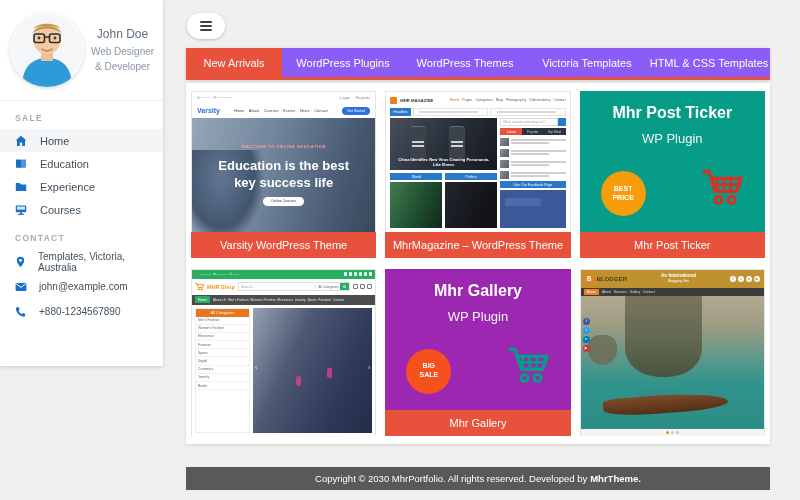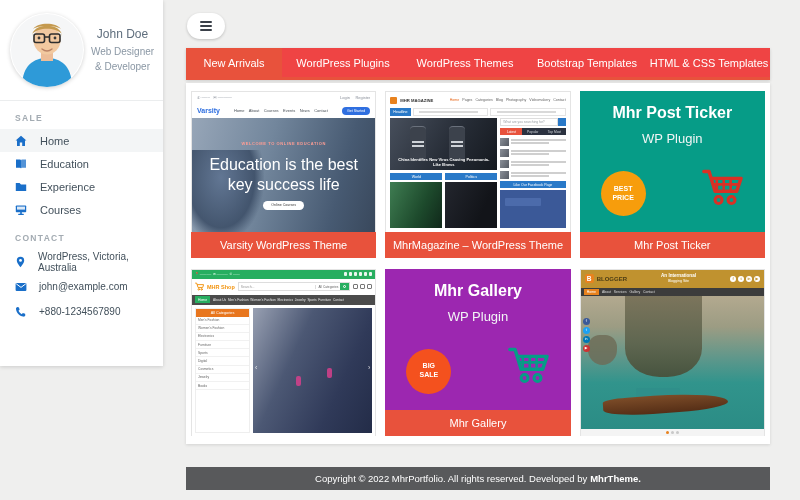--- a/index.html
+++ b/index.html
@@ -33,21 +33,21 @@
     height:25px; font-size:10px; color:#42505b; }
 
   
   .main { position:absolute; left:186px; top:0; width:584px; height:500px; }
   .menu-btn { position:absolute; left:1px; top:13px; width:38px; height:26px;
     border-radius:13px; background:#fff; box-shadow:0 1px 3px rgba(0,0,0,.2);
     display:flex; flex-direction:column; justify-content:center; align-items:center; gap:2px; cursor:pointer; }
   .menu-btn i { display:block; width:12px; height:2px; background:#3a4049; border-radius:1px; }
 
   .tabs { position:absolute; left:0; top:48px; width:584px; height:32px;
-    display:flex; background:#ef4444; border-bottom:3px solid #e8523c;
+    display:flex; background:#8b5cf6; border-bottom:3px solid #e8523c;
     box-shadow:0 1px 3px rgba(0,0,0,.15); }
   .tab { flex:1; display:flex; align-items:center; justify-content:center;
     color:#fff; font-size:11px; cursor:pointer; white-space:nowrap; }
   .tab.active { flex:0 0 96px; background:#e8523c; }
 
   .content { position:absolute; left:0; top:83px; width:584px; height:361px;
     background:#ffffff; box-shadow:0 1px 3px rgba(0,0,0,.12);
     padding:8px 5px; display:grid; grid-template-columns:repeat(3,1fr);
     gap:10px 9px; }
   .card { height:167px; display:flex; flex-direction:column; cursor:pointer; }
@@ -63,21 +63,21 @@
   .v-nav { height:15px; display:flex; align-items:center; gap:4px; padding:0 5px; }
   .v-logo { font-size:7px; font-weight:bold; color:#2f6fe0; }
   .v-links { flex:1; text-align:center; font-size:4px; color:#4a5158; }
   .v-cta { background:#2f6fe0; color:#fff; font-size:3.6px; padding:2px 5px; border-radius:5px; }
   .v-hero { flex:1; background:linear-gradient(105deg,#97a6b8 0%,#72869c 40%,#475a72 78%,#39485c 100%);
     display:flex; flex-direction:column; align-items:center; justify-content:center;
     text-align:center; color:#fff; position:relative; }
   .v-fig { position:absolute; left:-6px; bottom:-10px; width:78px; height:92px;
     background:radial-gradient(ellipse at 45% 30%, #5e7391 0%, #3d4f68 55%, rgba(61,79,104,0) 72%); opacity:.9; }
   .v-kicker { font-size:4px; font-weight:bold; color:#ff9d94; letter-spacing:.6px; position:relative; }
-  .v-heading { font-size:16px; font-weight:normal; width:82%; line-height:1.25; margin-top:9px; position:relative; }
+  .v-heading { font-size:13px; font-weight:bold; width:82%; line-height:1.25; margin-top:9px; position:relative; }
   .v-btn { margin-top:6px; background:#fff; color:#3a3a3a; font-size:3.6px;
     padding:2.5px 8px; border-radius:6px; position:relative; }
 
   
   .m-header { height:14px; display:flex; align-items:center; gap:3px; padding:2px 4px 0; }
   .m-logosq { width:7px; height:7px; background:#e8821e; border-radius:1px; }
   .m-logotx { font-size:4.2px; font-weight:bold; color:#333; }
   .m-nav { flex:1; text-align:right; font-size:3.6px; color:#666; }
   .m-nav b { color:#e86a1e; font-weight:normal; }
   .m-headline { height:8px; margin:2px 4px; display:flex; gap:2px; align-items:stretch; }
@@ -249,21 +249,21 @@
     <span>Courses</span>
   </div>
 
   <div class="section-label">CONTACT</div>
 
   <div class="contact-item">
     <svg width="11" height="12" viewBox="0 0 11 12">
       <path d="M5.5 0.8 A3.7 3.7 0 0 1 9.2 4.5 C9.2 7.1 5.5 11.2 5.5 11.2 C5.5 11.2 1.8 7.1 1.8 4.5 A3.7 3.7 0 0 1 5.5 0.8 Z" fill="#1a6fc9"></path>
       <circle cx="5.5" cy="4.4" r="1.4" fill="#fff"></circle>
     </svg>
-    <span>WordPress, Victoria, Australia</span>
+    <span>Templates, Victoria, Australia</span>
   </div>
   <div class="contact-item">
     <svg width="12" height="10" viewBox="0 0 12 10">
       <rect x="0.6" y="1" width="10.8" height="8" rx="1" fill="#1a6fc9"></rect>
       <path d="M1.2 1.8 L6 5.4 L10.8 1.8" stroke="#fff" stroke-width="1" fill="none"></path>
     </svg>
     <span>john@example.com</span>
   </div>
   <div class="contact-item">
     <svg width="12" height="12" viewBox="0 0 12 12">
@@ -280,21 +280,21 @@
       <i></i>
         <i></i>
         <i></i>
     </span>
   </div>
 
   <div class="tabs">
     <div class="tab active">New Arrivals</div>
     <div class="tab">WordPress Plugins</div>
     <div class="tab">WordPress Themes</div>
-    <div class="tab">Bootstrap Templates</div>
+    <div class="tab">Victoria Templates</div>
     <div class="tab">HTML &amp; CSS Templates</div>
   </div>
 
   <div class="content">
 
     <div class="card">
       <div class="thumb bordered">
         <div class="v-topbar">
           <span class="tinytxt">✆ ───   ✉ ─────</span>
           <span class="tinytxt">Login     Register</span>
@@ -542,16 +542,16 @@
               <i></i>
               <i></i>
             </div>
         </div>
       </div>
     </div>
 
   </div>
 
   <div class="page-footer">
-    <span>Copyright © 2022 MhrPortfolio. All rights reserved. Developed by</span>
+    <span>Copyright © 2030 MhrPortfolio. All rights reserved. Developed by</span>
     <b>MhrTheme.</b>
   </div>
 </div>
 
 </body></html>

